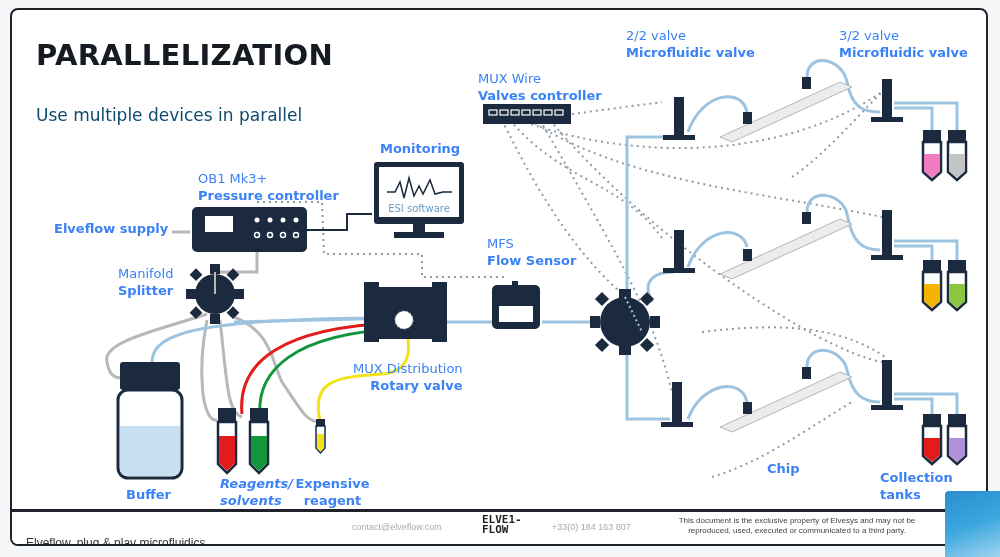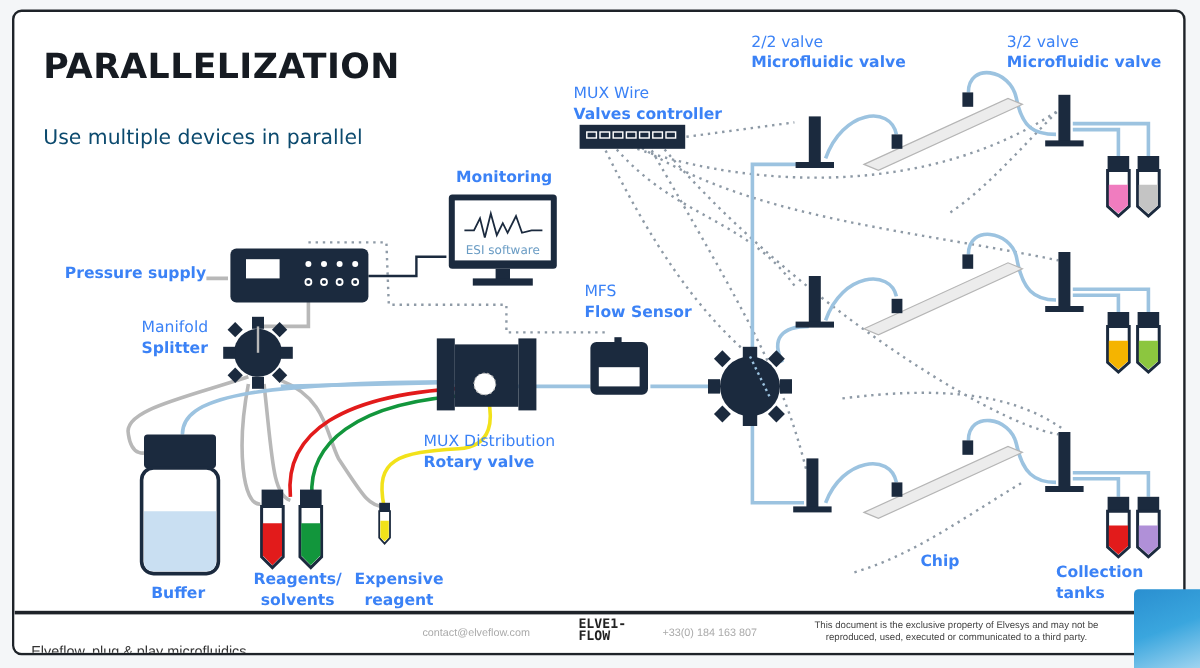--- a/index.html
+++ b/index.html
@@ -260,50 +260,52 @@
           <rect x="946" y="412" width="18" height="12" fill="#1b2a3e"></rect>
           <path d="M946 424 L964 424 L964 454 L955 462 L946 454 Z" fill="#fff" stroke="#1b2a3e" stroke-width="2.5"></path>
           <path d="M947 436 L963 436 L963 453 L955 460 L947 453 Z" fill="#b090d8"></path>
         </g>
       </g>
   </svg>
 
   <div class="title">PARALLELIZATION</div>
   <div class="subtitle">Use multiple devices in parallel</div>
 
-  <div class="lbl" style="left:42px;top:210px;font-weight:bold;">Pressure supply</div>
+  <div class="lbl" style="left:42px;top:210px;font-weight:bold;">Elveflow supply</div>
   <div class="lbl" style="left:186px;top:160px;">
+    <span class="thin">OB1 Mk3+</span>
+    <span class="bold">Pressure controller</span>
   </div>
   <div class="lbl" style="left:368px;top:130px;font-weight:bold;">Monitoring</div>
   <div class="lbl" style="left:106px;top:255px;">
     <span class="thin">Manifold</span>
     <span class="bold">Splitter</span>
   </div>
   <div class="lbl" style="left:466px;top:60px;">
     <span class="thin">MUX Wire</span>
     <span class="bold">Valves controller</span>
   </div>
   <div class="lbl" style="left:475px;top:225px;">
     <span class="thin">MFS</span>
     <span class="bold">Flow Sensor</span>
   </div>
-  <div class="lbl" style="left:341px;top:350px;">
+  <div class="lbl" style="left:341px;top:350px;text-align:right;">
     <span class="thin">MUX Distribution</span>
     <span class="bold">Rotary valve</span>
   </div>
   <div class="lbl" style="left:614px;top:17px;">
     <span class="thin">2/2 valve</span>
     <span class="bold">Microfluidic valve</span>
   </div>
   <div class="lbl" style="left:827px;top:17px;">
     <span class="thin">3/2 valve</span>
     <span class="bold">Microfluidic valve</span>
   </div>
   <div class="lbl" style="left:114px;top:476px;font-weight:bold;">Buffer</div>
-  <div class="lbl" style="left:196px;top:465px;text-align:center;width:80px;">
+  <div class="lbl" style="left:208px;top:465px;text-align:left;width:80px;font-style:italic;">
     <span class="bold">Reagents/</span>
     <span class="bold">solvents</span>
   </div>
   <div class="lbl" style="left:283px;top:465px;text-align:center;width:75px;">
     <span class="bold">Expensive</span>
     <span class="bold">reagent</span>
   </div>
   <div class="lbl" style="left:755px;top:450px;font-weight:bold;text-align:right;">Chip</div>
   <div class="lbl" style="left:868px;top:459px;font-weight:bold;">Collection tanks</div>
 

